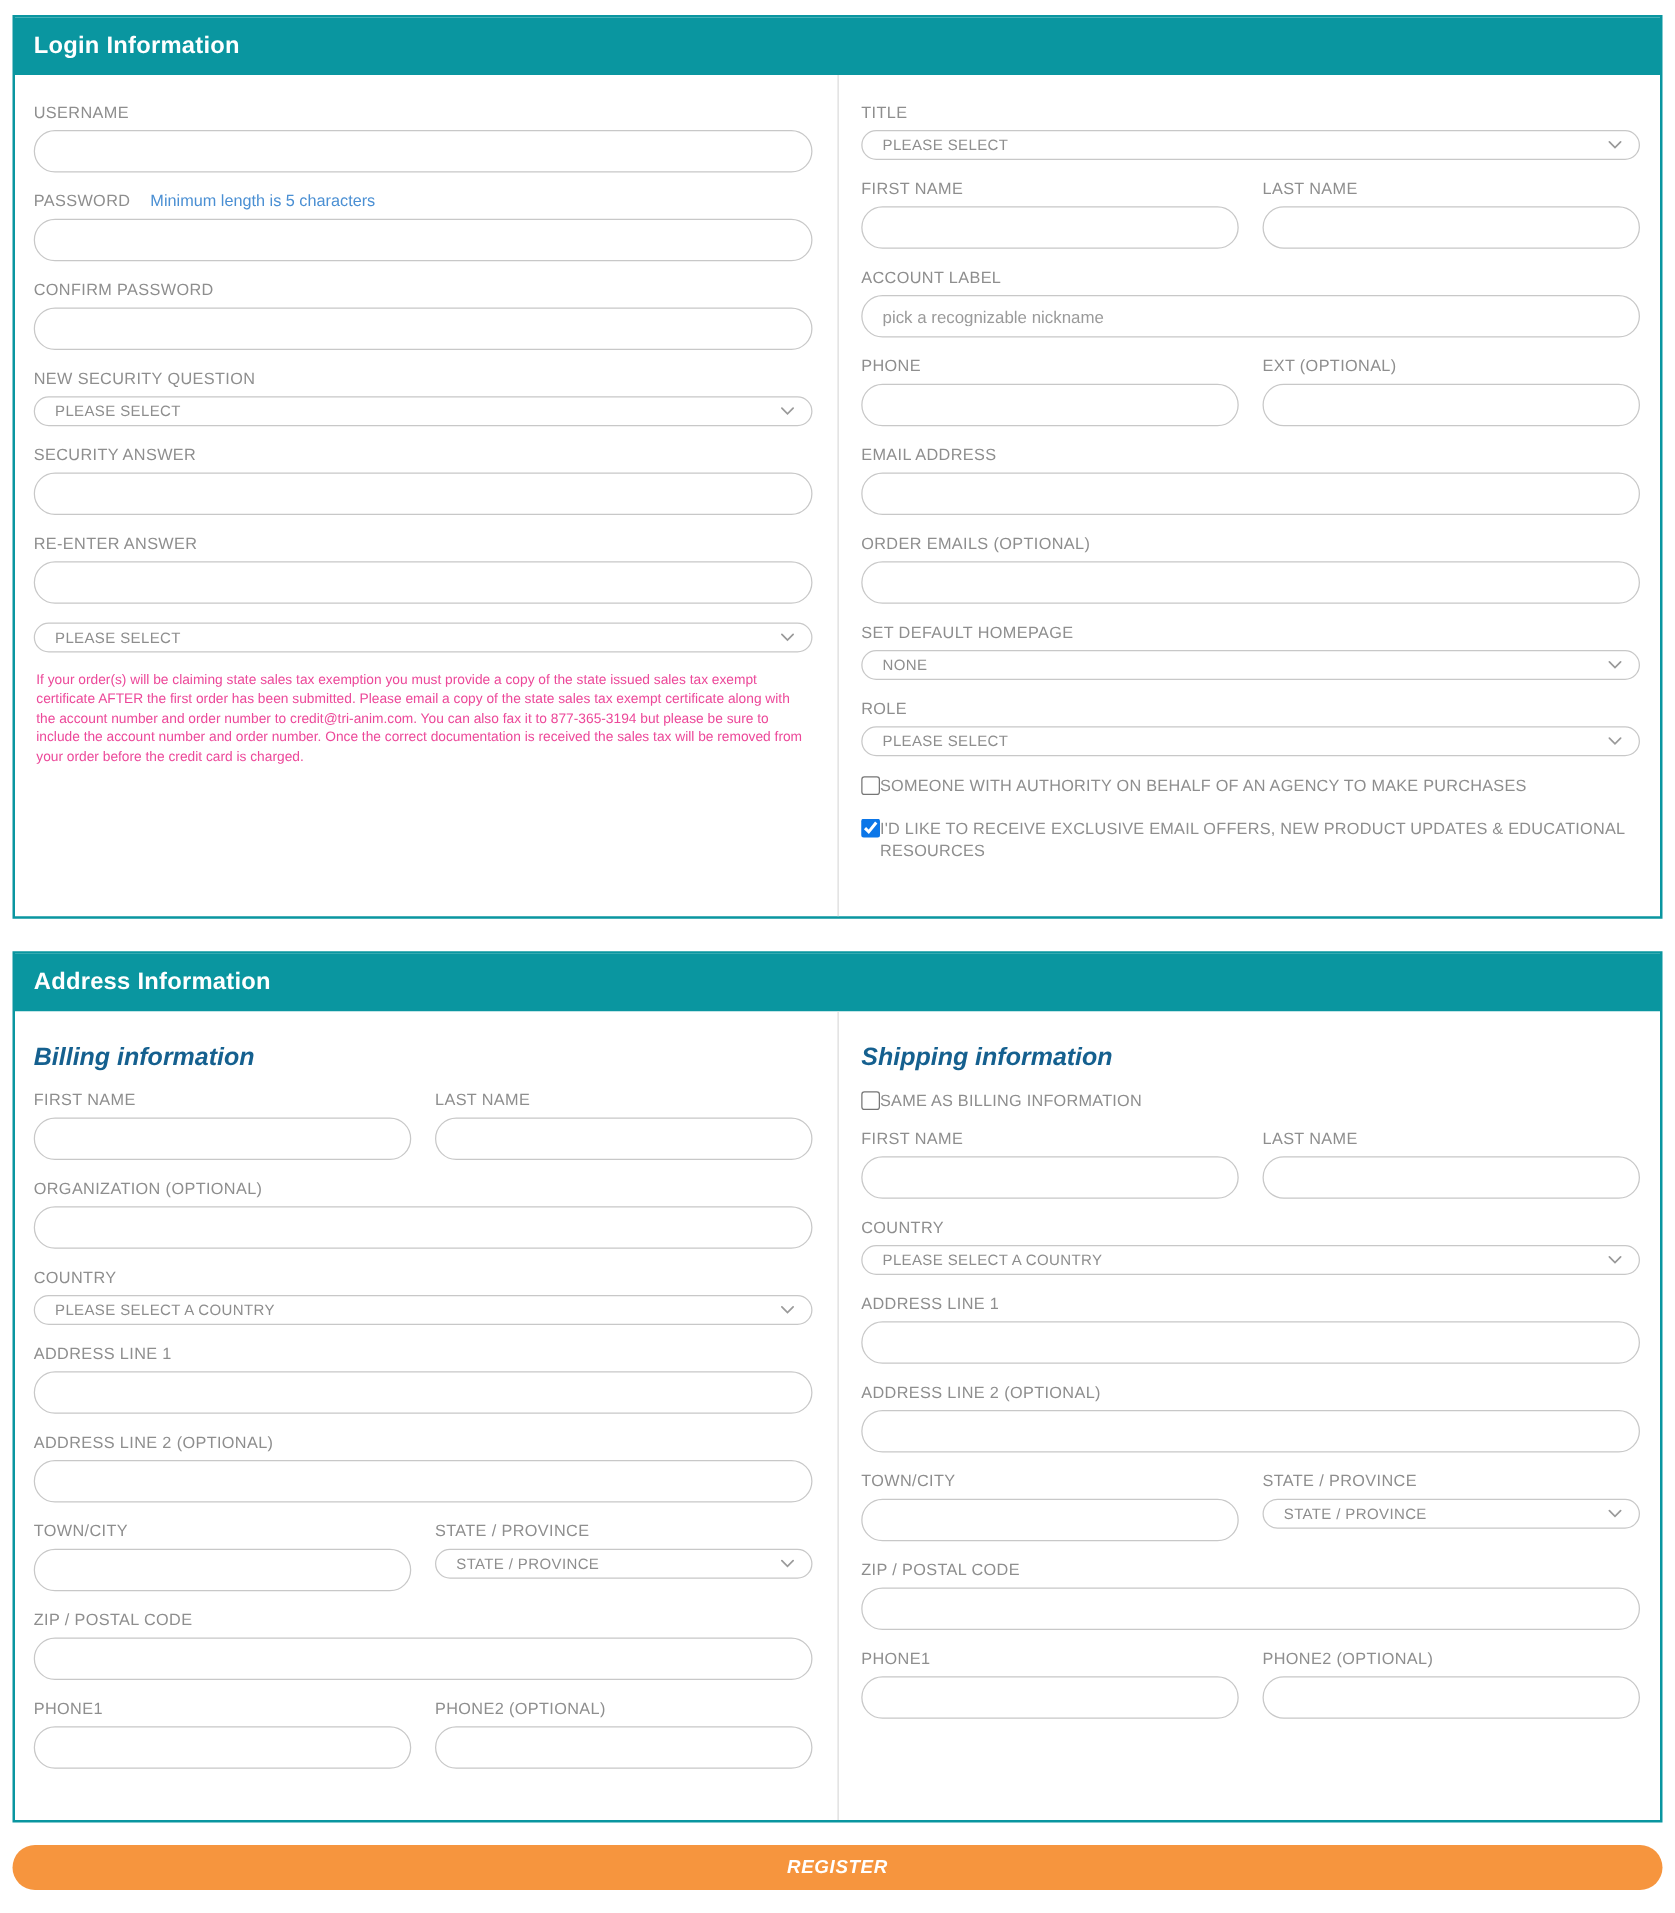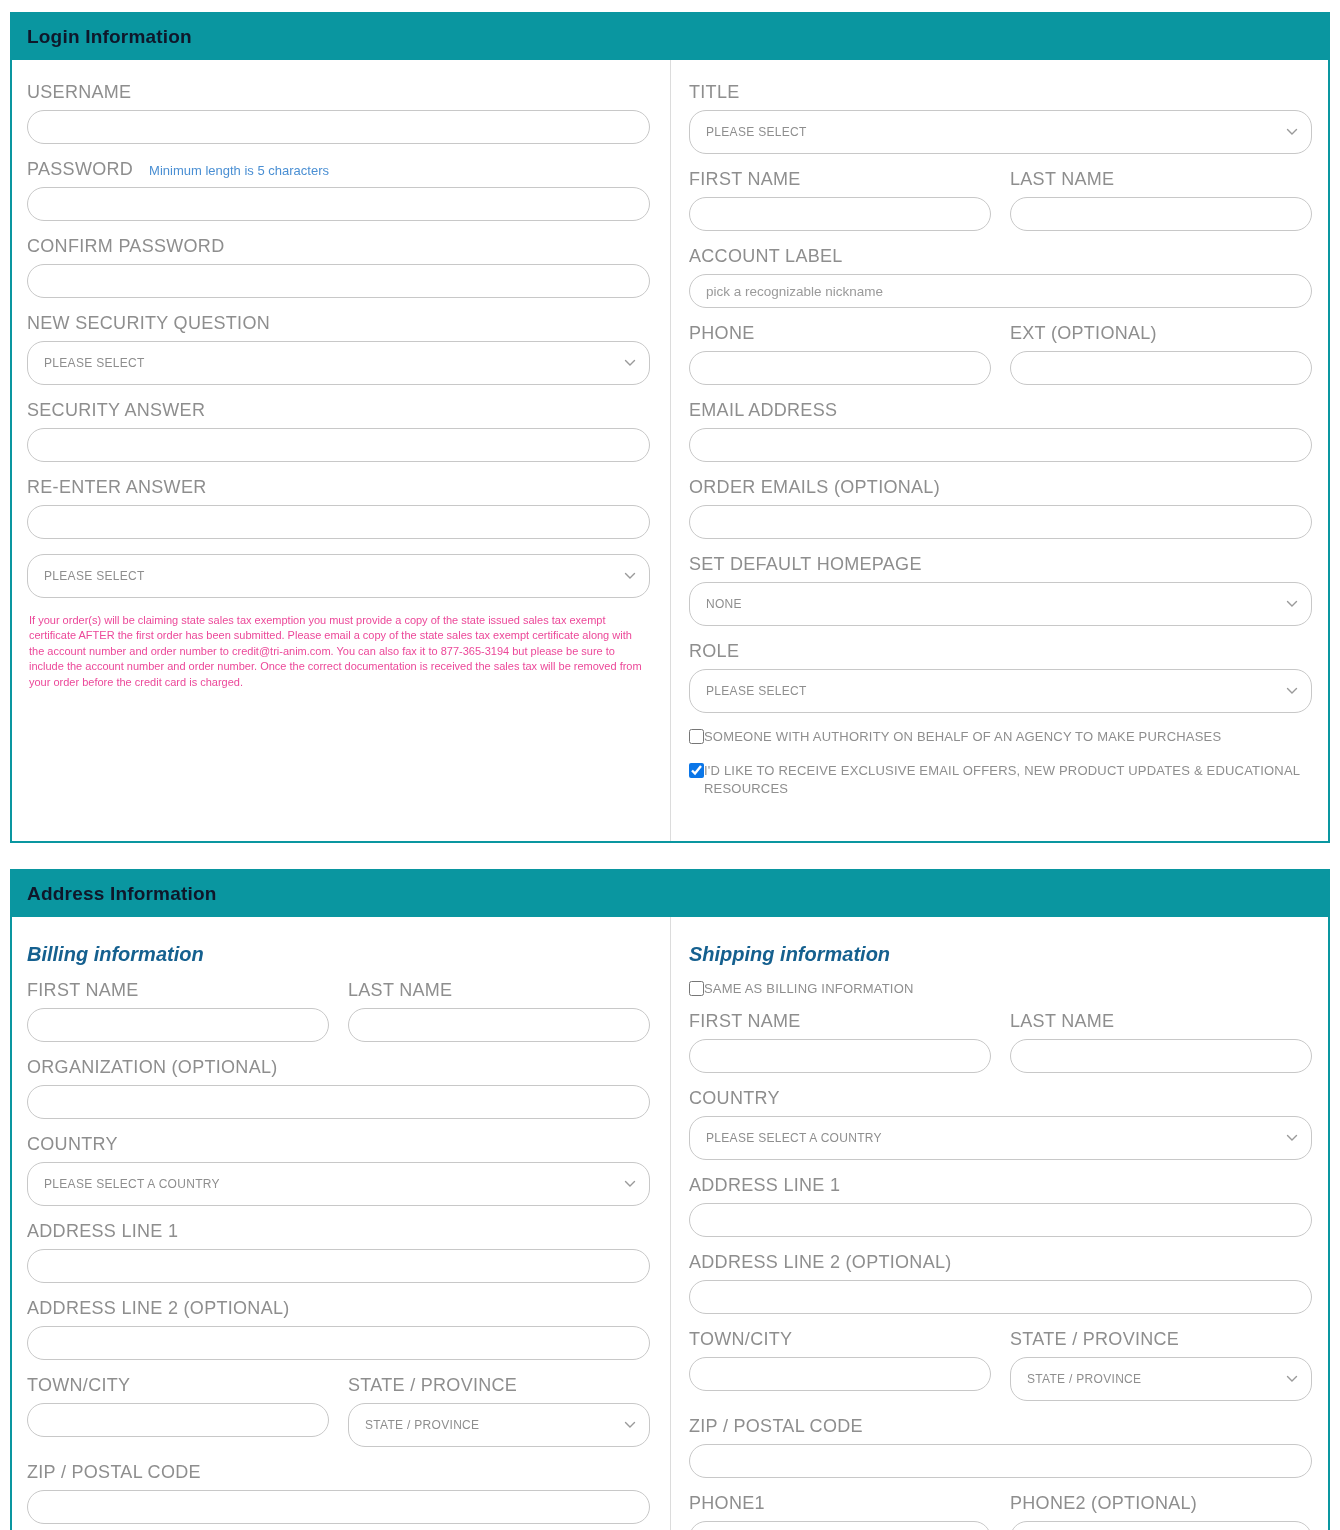--- a/index.html
+++ b/index.html
@@ -2,39 +2,39 @@
 <html><head>
 <meta charset="utf-8">
 <style>
   * { box-sizing: border-box; }
   html, body { margin: 0; padding: 0; background: #ffffff; }
   body { width: 1340px; font-family: "Liberation Sans", sans-serif; }
   .page { padding: 12px 10px 16px 10px; }
 
   .panel { border: 2px solid #0a96a0; background: #fff; margin-bottom: 26px; }
   .panel-header { background: #0a96a0; height: 46px; display: flex; align-items: center; padding: 0 15px; }
-  .panel-title { margin: 0; color: #0f172a; font-size: 19px; font-weight: 600; letter-spacing: .2px; }
+  .panel-title { margin: 0; color: #ffffff; font-size: 19px; font-weight: 600; letter-spacing: .2px; }
 
   .cols { display: flex; align-items: stretch; }
   .col { flex: 1 1 0; min-width: 0; padding: 22px 20px 26px 15px; }
   .col.right { border-left: 1px solid #dcdcdc; padding-left: 18px; padding-right: 16px; }
 
   .field { margin-bottom: 15px; }
-  .lbl { display: block; font-size: 18px; color: #8e8e8e; margin-bottom: 7px; letter-spacing: .3px; }
+  .lbl { display: block; font-size: 13px; color: #8e8e8e; margin-bottom: 7px; letter-spacing: .3px; }
   .hint-row { display: flex; align-items: baseline; gap: 16px; margin-bottom: 7px; }
   .hint-row .lbl { margin-bottom: 0; }
   .hint { font-size: 13px; color: #4a8fd3; }
 
   .txt { width: 100%; height: 34px; border: 1px solid #c8c8c8; border-radius: 17px;
          padding: 0 16px; font-size: 13.5px; color: #555; background: #fff; outline: none;
          font-family: inherit; }
   .txt::placeholder { color: #9a9a9a; opacity: 1; }
 
   .select-wrap { position: relative; }
-  .sel { appearance: none; -webkit-appearance: none; width: 100%; height: 44px;
+  .sel { appearance: none; -webkit-appearance: none; width: 100%; height: 24px;
          border: 1px solid #c8c8c8; border-radius: 17px; padding: 0 34px 0 16px;
          font-size: 12px; color: #8e8e8e; background: #fff; outline: none;
          font-family: inherit; letter-spacing: .3px; }
   .chev { position: absolute; right: 14px; top: 50%; transform: translateY(-50%);
           pointer-events: none; display: flex; }
 
   .row2 { display: flex; gap: 19px; }
   .row2 .field { flex: 1 1 0; min-width: 0; }
 
   .note { color: #ec4899; font-size: 11px; line-height: 1.4; font-weight: 500;

